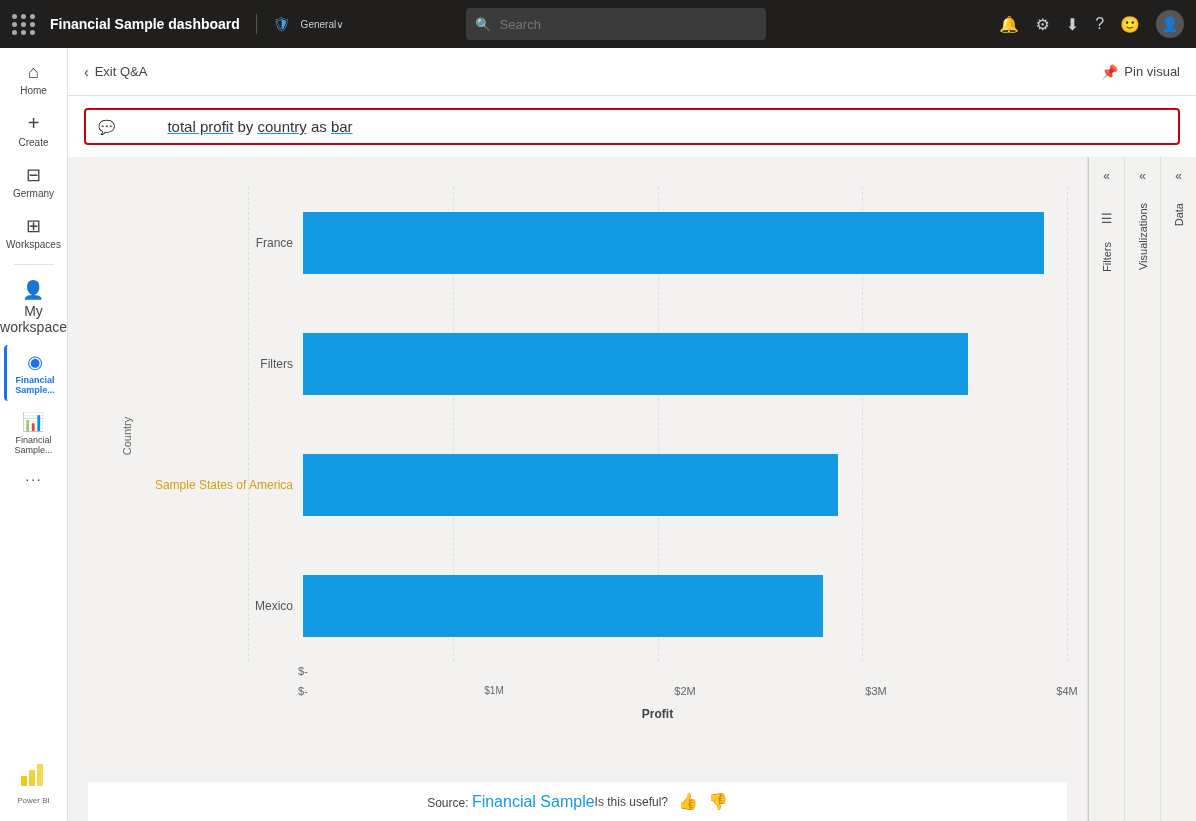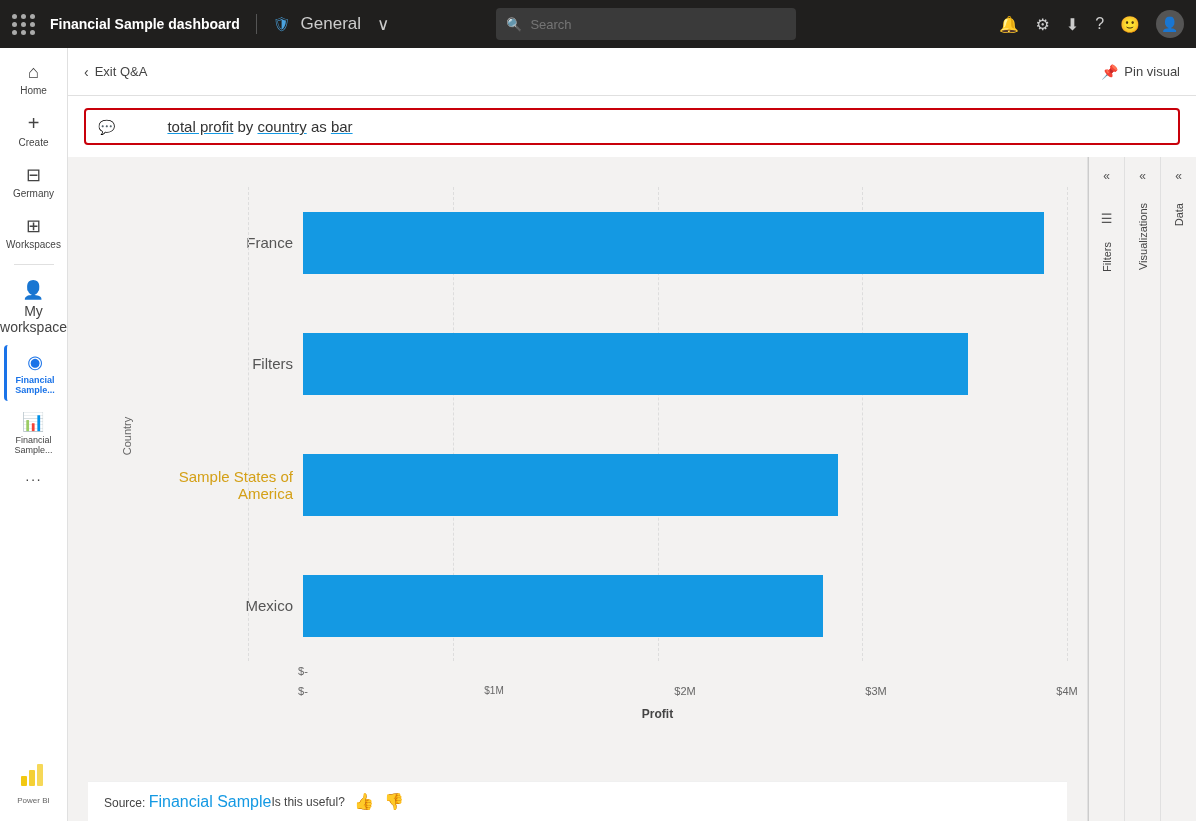--- a/index.html
+++ b/index.html
@@ -14,21 +14,21 @@
       height: 48px;
       padding: 0 12px;
       gap: 10px;
       flex-shrink: 0;
     }
     .nav-dots { display: grid; grid-template-columns: repeat(3,6px); gap: 3px; margin-right: 4px; }
     .nav-dot { width: 5px; height: 5px; background: #aaa; border-radius: 50%; }
     .nav-title { color: #fff; font-size: 14px; font-weight: 600; white-space: nowrap; }
     .nav-divider { width: 1px; height: 20px; background: #555; margin: 0 6px; }
     .nav-shield { color: #4aa3e0; font-size: 14px; }
-    .nav-general { color: #ccc; font-size: 17px; display: flex; align-items: center; gap: 16px; justify-content: space-between; }
+    .nav-general { color: #ccc; font-size: 10px; display: flex; align-items: center; gap: 0; justify-content: space-between; }
     .search-box {
       flex: 0 0 300px;
       background: #3a3a3a;
       border-radius: 4px;
       display: flex;
       align-items: center;
       padding: 0 10px;
       gap: 8px;
       height: 32px;
       margin: 0 auto;
@@ -132,33 +132,33 @@
     }
     .bar-row {
       display: flex;
       align-items: center;
       gap: 10px;
       flex: 1;
     }
     .bar-label {
       width: 150px;
       text-align: right;
-      font-size: 15px;
+      font-size: 12px;
       color: #555;
       flex-shrink: 0;
     }
 
     
     .chart-footer {
       background: #ffffff;
       padding: 10px 16px;
       border-top: 1px solid #f0f0f0;
       display: flex;
       align-items: center;
-      justify-content: flex-start;
+      justify-content: center;
       flex-shrink: 0;
     }
     .source-text { font-size: 12px; color: #444; }
     .source-link { color: #1499e3; cursor: pointer; }
     .useful-section { display: flex; align-items: center; gap: 10px; font-size: 12px; color: #444; }
     .thumb-btn { cursor: pointer; font-size: 16px; color: #666; }
 
     
     .right-panels {
       display: flex;

